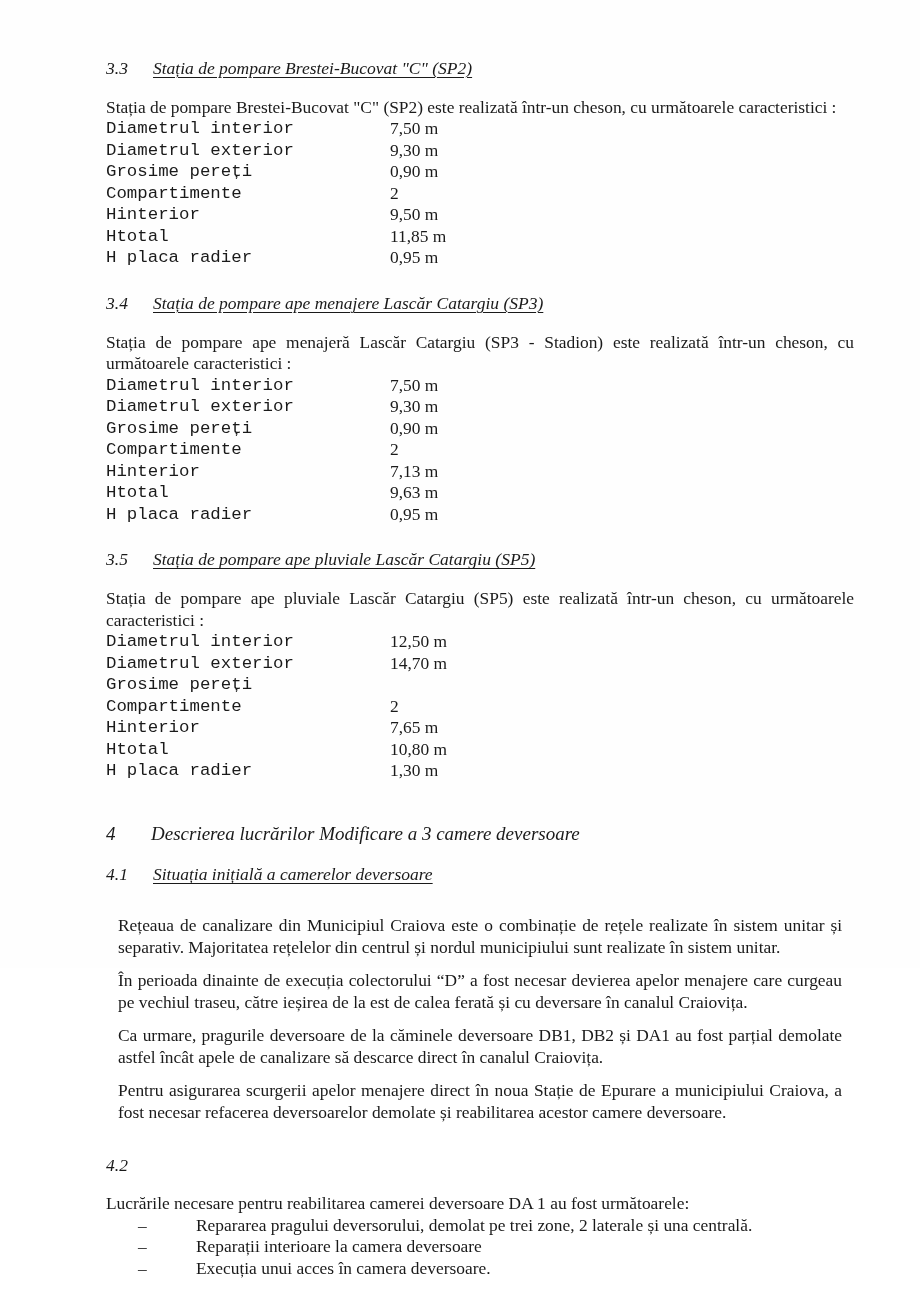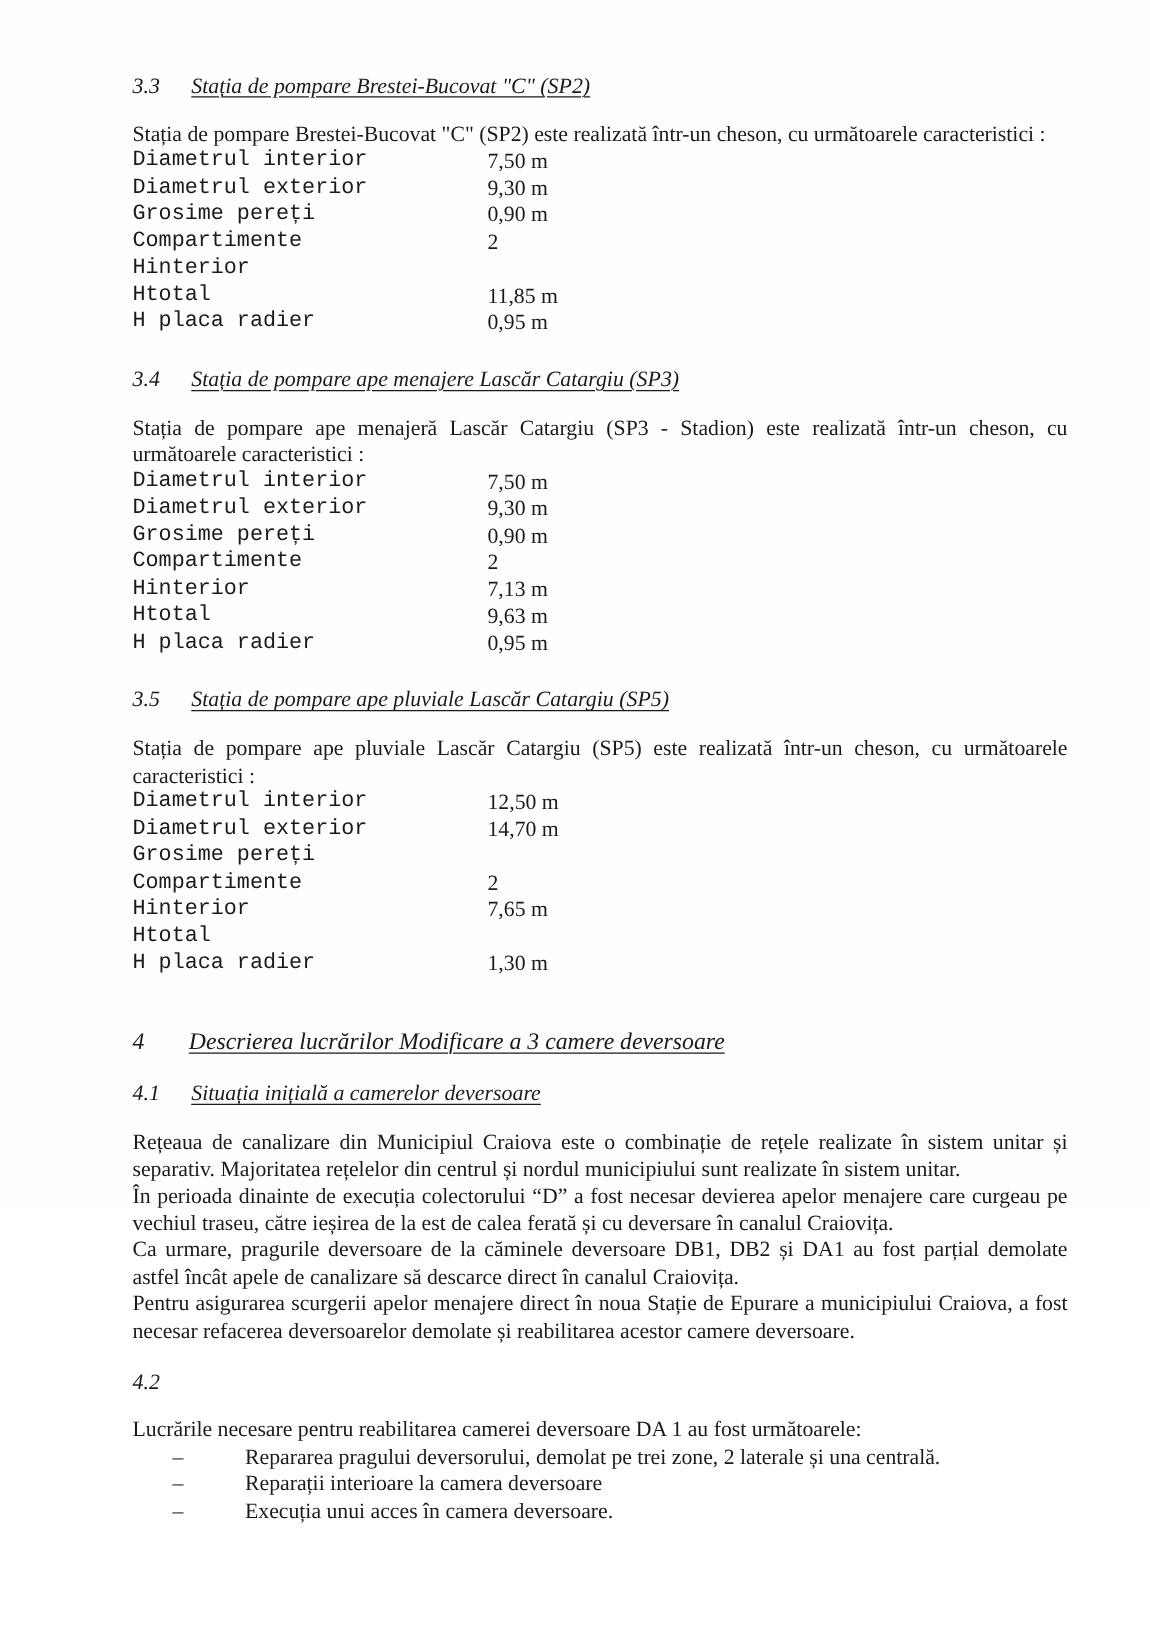--- a/index.html
+++ b/index.html
@@ -52,39 +52,38 @@
     align-items: baseline;
     font-size: 19px;
     font-style: italic;
     line-height: 1.25;
   }
   .h1 .num {
     width: 45px;
     flex: 0 0 45px;
   }
   .h1 .txt {
-    text-decoration: underline;
     text-underline-offset: 3px;
     text-decoration-thickness: 1px;
   }
 
   
   .para {
     font-size: 17.4px;
     line-height: 21.5px;
     text-align: justify;
     text-justify: inter-word;
     margin: 0;
     hyphens: none;
   }
   .para.last-natural {
     text-align-last: left;
   }
   .block p {
-    margin: 0;
+    margin: 12px;
   }
 
   
   .specs {
     margin: 0;
   }
   .spec-row {
     display: flex;
     font-size: 17.4px;
     line-height: 21.5px;
@@ -150,20 +149,21 @@
       <div class="spec-row">
         <span class="label">Grosime pereți</span>
         <span class="value">0,90 m</span>
       </div>
       <div class="spec-row">
         <span class="label">Compartimente</span>
         <span class="value">2</span>
       </div>
       <div class="spec-row">
         <span class="label">Hinterior</span>
+        <span class="value">9,50 m</span>
       </div>
       <div class="spec-row">
         <span class="label">Htotal</span>
         <span class="value">11,85 m</span>
       </div>
       <div class="spec-row">
         <span class="label">H placa radier</span>
         <span class="value">0,95 m</span>
       </div>
     </div>
@@ -230,20 +230,21 @@
       <div class="spec-row">
         <span class="label">Compartimente</span>
         <span class="value">2</span>
       </div>
       <div class="spec-row">
         <span class="label">Hinterior</span>
         <span class="value">7,65 m</span>
       </div>
       <div class="spec-row">
         <span class="label">Htotal</span>
+        <span class="value">10,80 m</span>
       </div>
       <div class="spec-row">
         <span class="label">H placa radier</span>
         <span class="value">1,30 m</span>
       </div>
     </div>
 
     <div style="height:40px"></div>
 
     <div class="h1">

